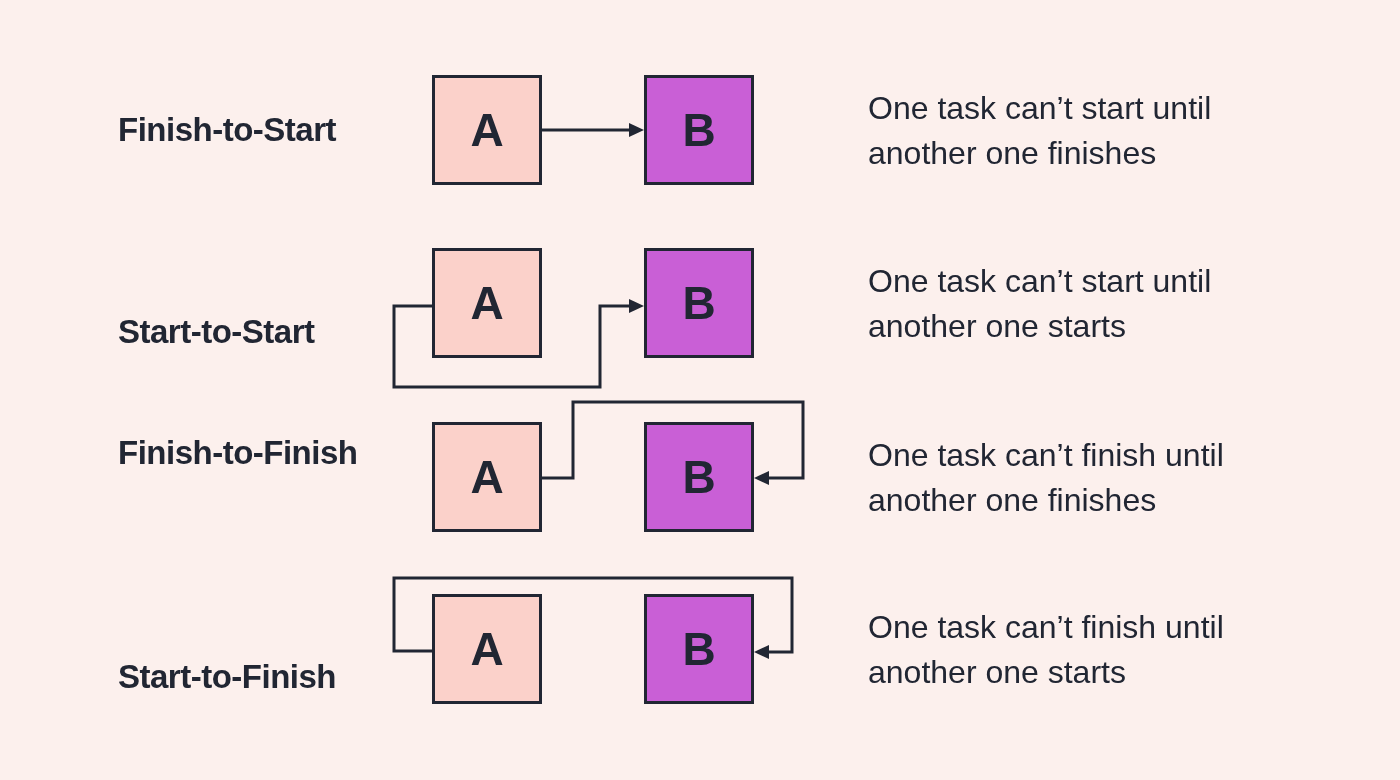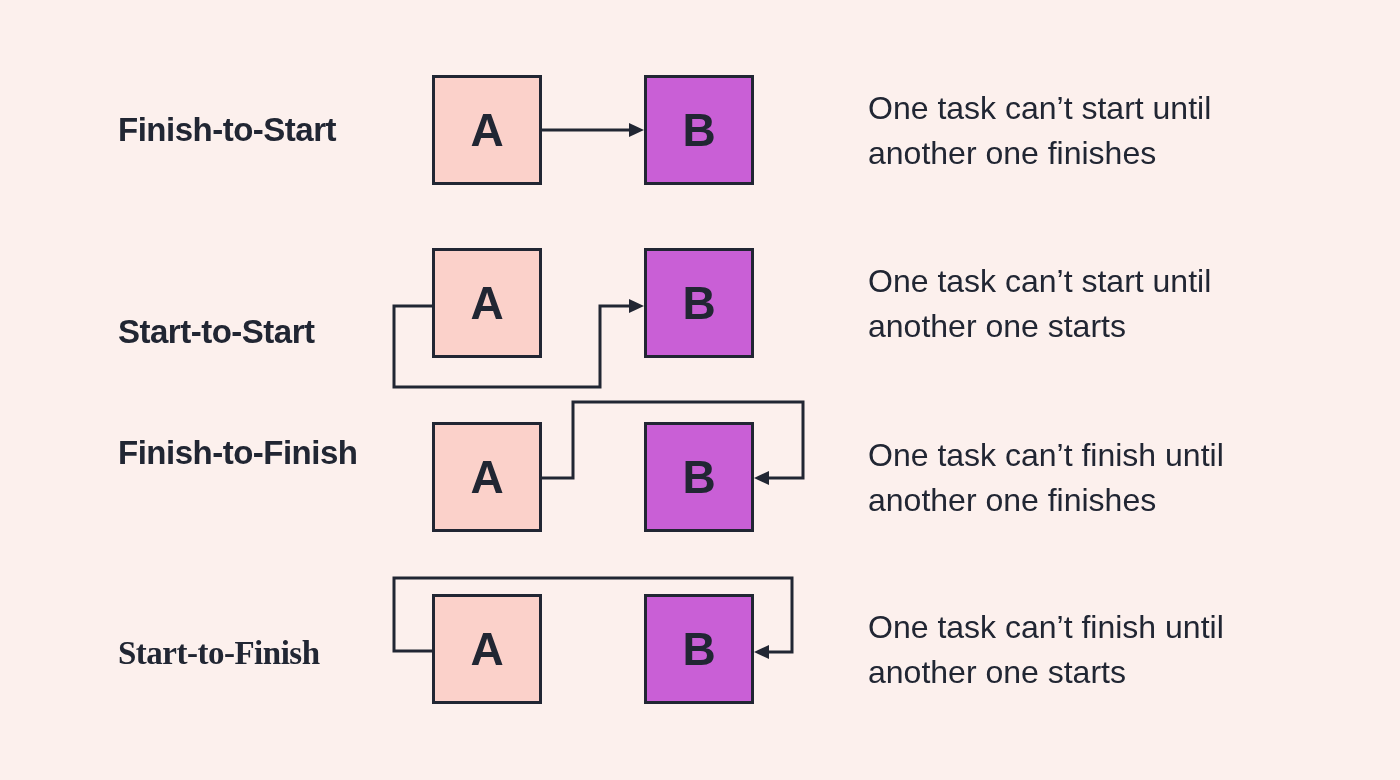--- a/index.html
+++ b/index.html
@@ -46,21 +46,21 @@
   }
   .row-desc{
     position:absolute;left:868px;width:470px;
     font-size:32px;font-weight:400;line-height:45px;
     white-space:nowrap;
   }
   
   .r1 .task-box{top:75px;}  .r1 .row-label{top:105px;} .r1 .row-desc{top:86px;}
   .r2 .task-box{top:248px;} .r2 .row-label{top:278px;margin-top:29px;} .r2 .row-desc{top:259px;}
   .r3 .task-box{top:422px;} .r3 .row-label{top:428px;} .r3 .row-desc{top:433px;}
-  .r4 .task-box{top:594px;} .r4 .row-label{top:628px;font-family:Liberation Serif, serif;} .r4 .row-desc{top:605px;}
+  .r4 .task-box{top:594px;} .r4 .row-label{top:652px;} .r4 .row-desc{top:605px;}
 </style>
 </head>
 <body>
 
 <div class="canvas">
 
   <svg class="connectors" viewBox="0 0 1400 780" xmlns="http://www.w3.org/2000/svg">
 
     <g>
       <line x1="542" y1="130" x2="630" y2="130"></line>

